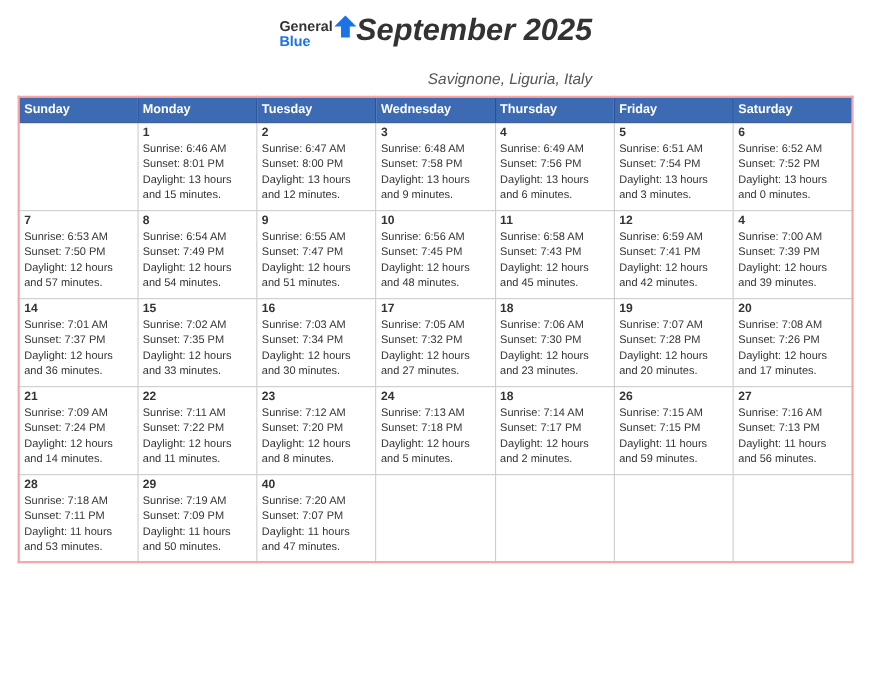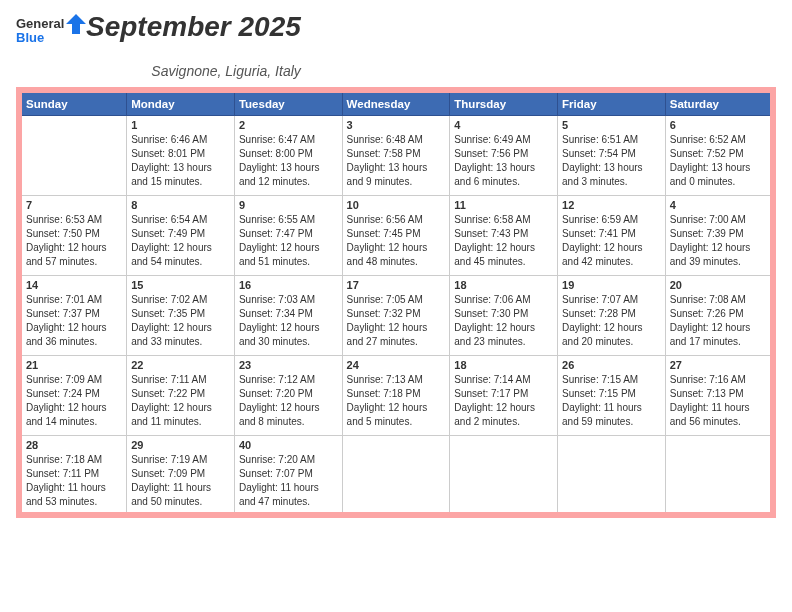--- a/index.html
+++ b/index.html
@@ -12,21 +12,21 @@
     }
     .page {
       width: 792px;
       height: 612px;
       background: #fff;
       padding: 12px 16px;
     }
     .header {
       display: flex;
       align-items: flex-start;
-      justify-content: flex-start;
+      justify-content: center;
       margin-bottom: 8px;
     }
     .logo {
       display: flex;
       align-items: center;
       gap: 4px;
     }
     .title-block {
       text-align: right;
       font-style: italic;
@@ -38,21 +38,21 @@
       line-height: 1.1;
     }
     .location {
       font-size: 14px;
       color: #555;
       margin-top: 20px;
     }
     .calendar-table {
       width: 100%;
       border-collapse: collapse;
-      border: 6px solid #fca5a5;
+      border: 2px solid #fca5a5;
     }
     .calendar-table th {
       background: #3d6bb3;
       color: #fff;
       font-size: 11.5px;
       font-weight: bold;
       padding: 5px 4px;
       text-align: left;
       border: 1px solid #2e5090;
     }

